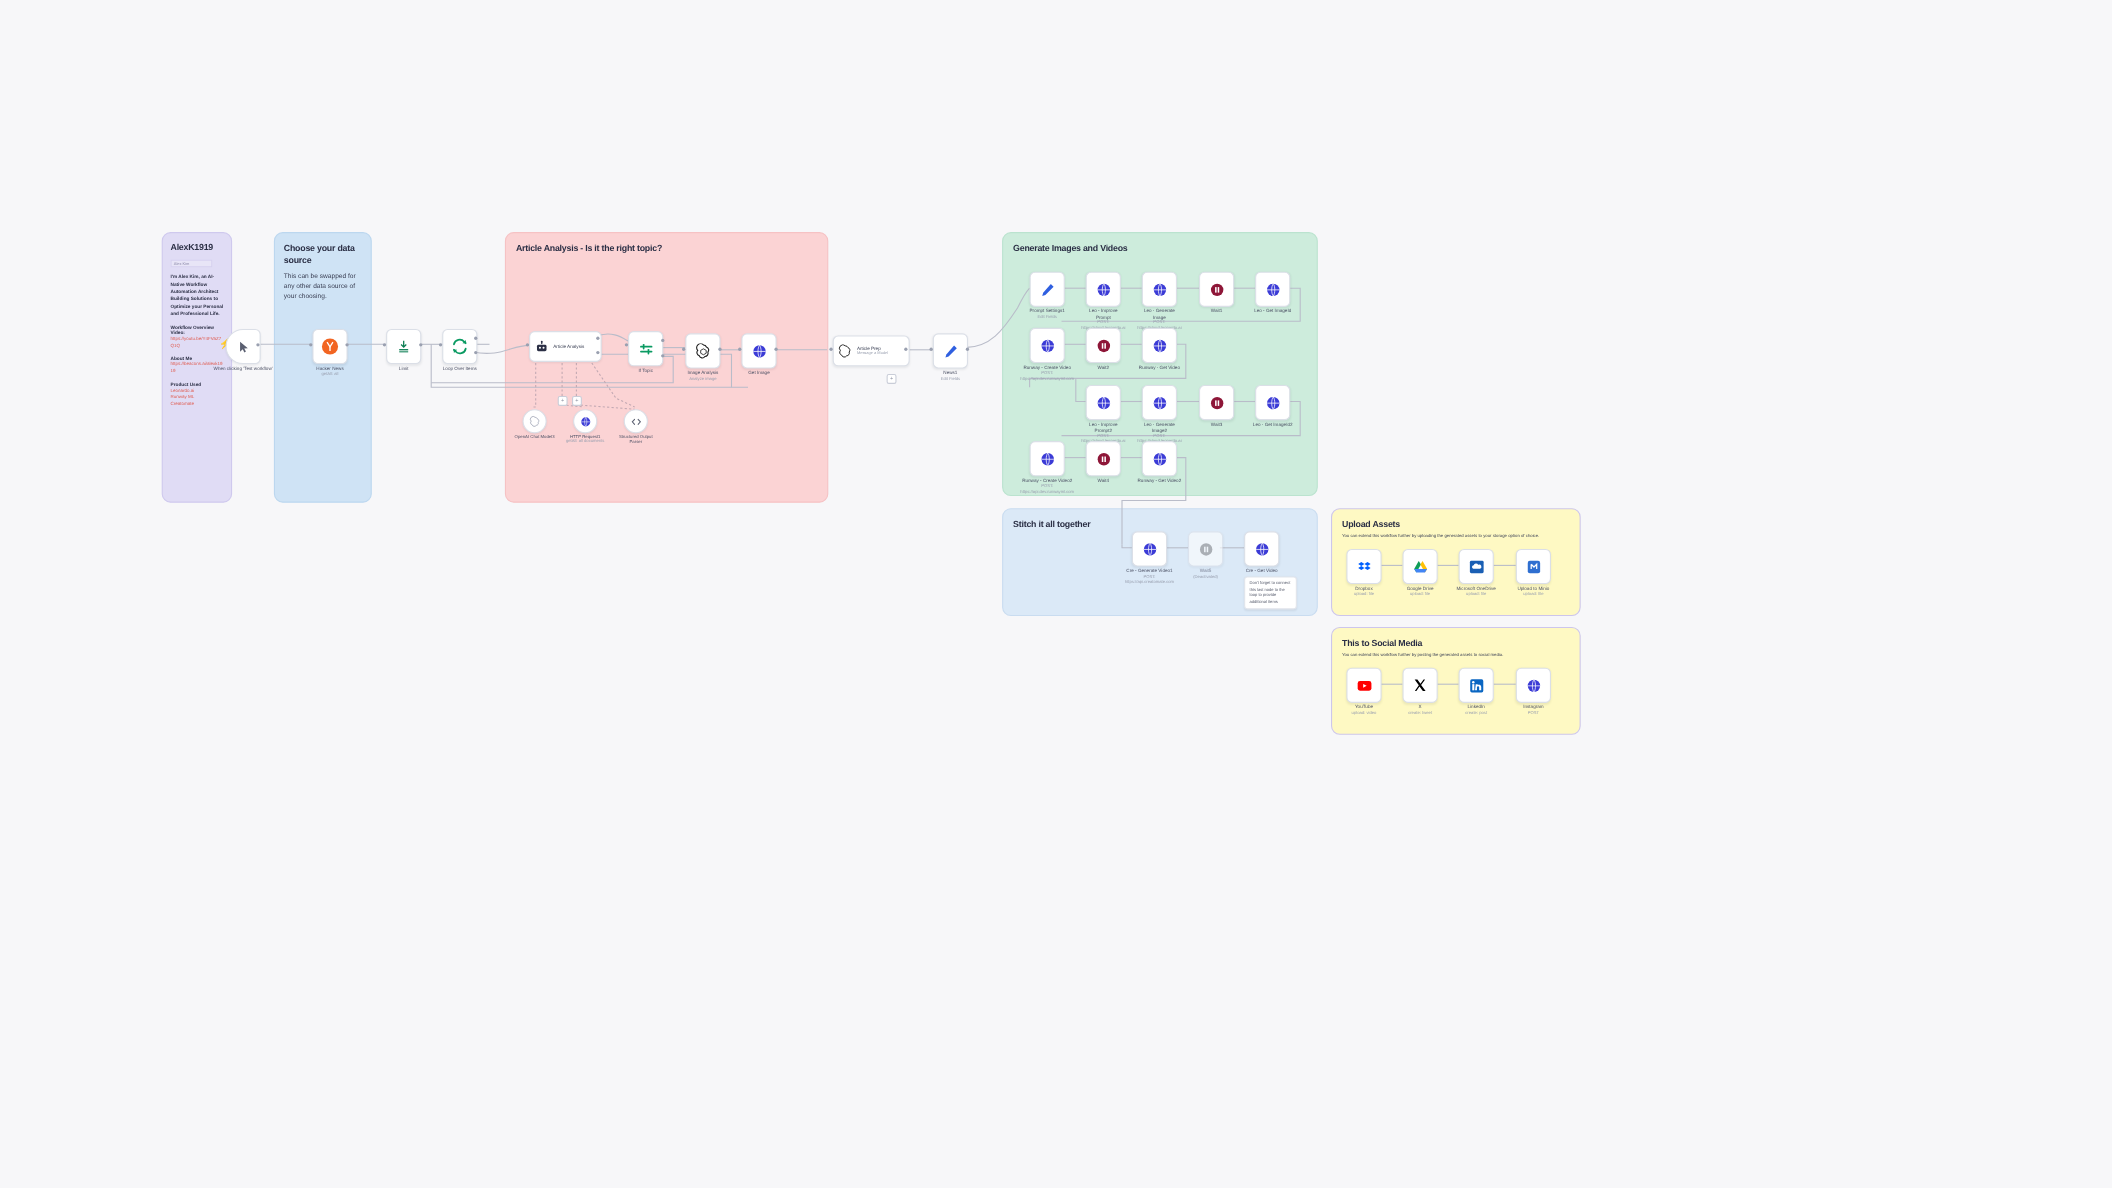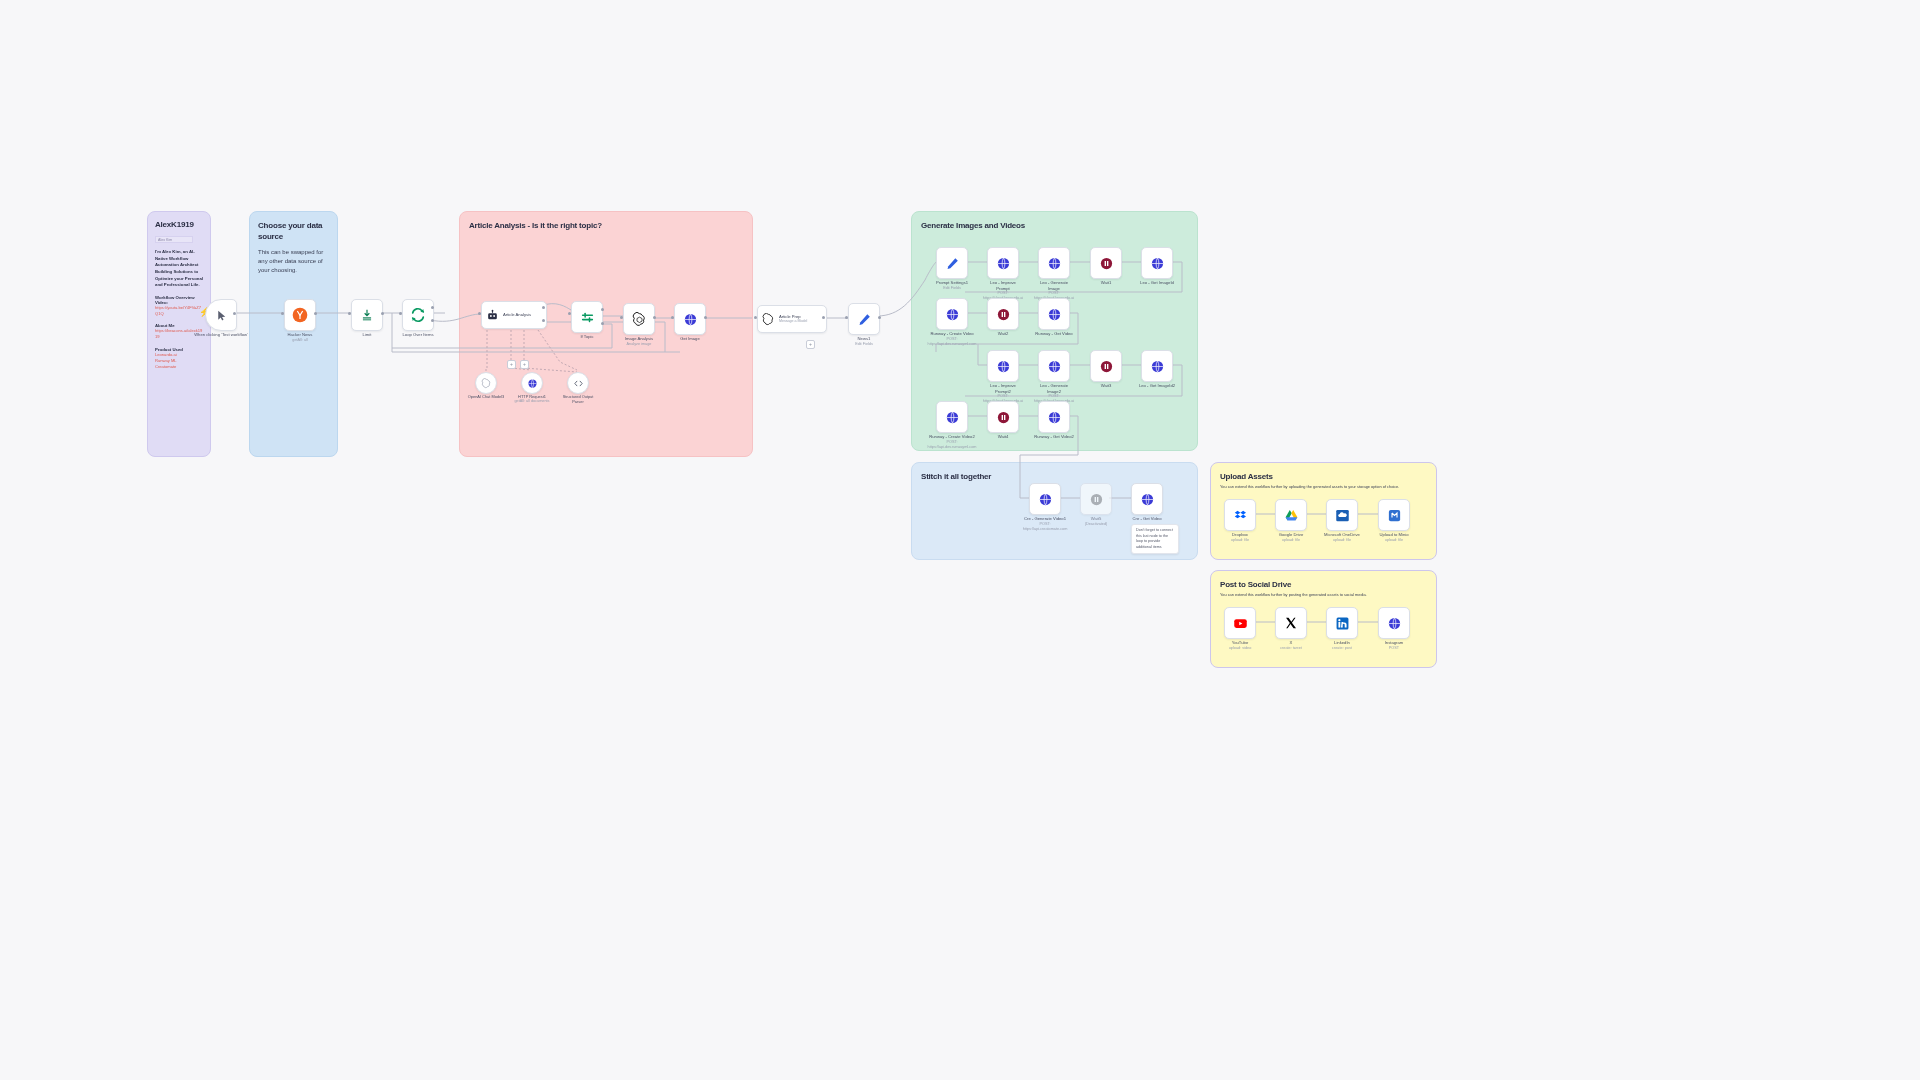--- a/index.html
+++ b/index.html
@@ -109,21 +109,21 @@
   <div class="sticky sn-lightblue" style="left:911px;top:462px;width:287px;height:98px;padding:9px 9px;">
     <div class="s-title" style="font-size:8px;">Stitch it all together</div>
   </div>
 
   <div class="sticky sn-violet" style="left:1210px;top:462px;width:227px;height:98px;padding:9px 9px;">
     <div class="s-title" style="font-size:8px;">Upload Assets</div>
     <div class="s-sub" style="font-size:3.9px;margin-top:3px;">You can extend this workflow further by uploading the generated assets to your storage option of choice.</div>
   </div>
 
   <div class="sticky sn-violet" style="left:1210px;top:570px;width:227px;height:98px;padding:9px 9px;">
-    <div class="s-title" style="font-size:8px;">Post to Social Drive</div>
+    <div class="s-title" style="font-size:8px;">This to Social Media</div>
     <div class="s-sub" style="font-size:3.9px;margin-top:3px;">You can extend this workflow further by posting the generated assets to social media.</div>
   </div>
 
   <svg class="wires">
     <g stroke="#b9bcc9" stroke-width="1" fill="none">
 
       <line x1="234" y1="313" x2="284" y2="313"></line>
       <line x1="313" y1="313" x2="351" y2="313"></line>
       <line x1="380" y1="313" x2="402" y2="313"></line>
       <line x1="430" y1="313" x2="445" y2="313"></line>

